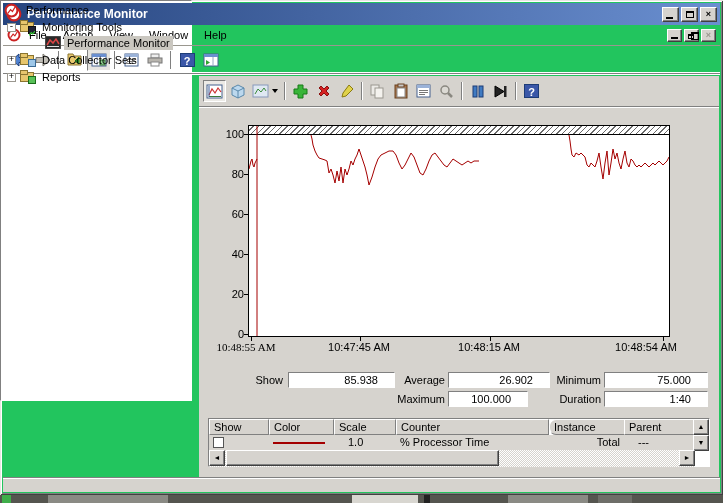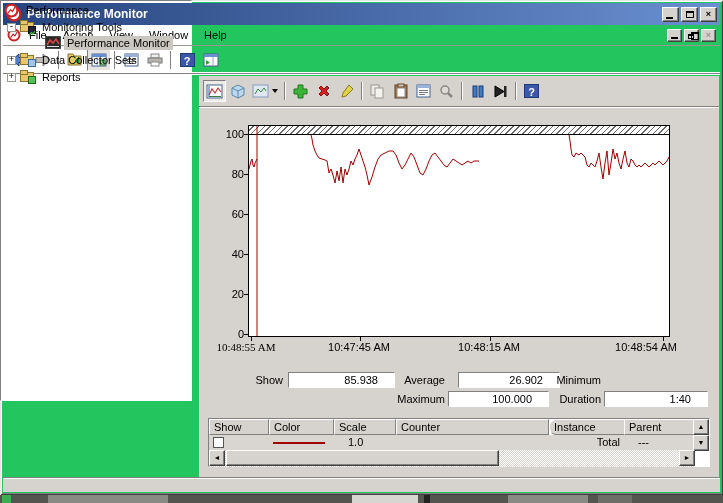--- a/index.html
+++ b/index.html
@@ -367,42 +367,44 @@
       <span class="xtick" style="left:291px;"></span>
       <span class="xtick" style="left:464px;"></span>
       <span class="xlab" style="left:1px;font-family:Liberation Serif, serif;">10:48:55 AM</span>
       <span class="xlab" style="left:114px;">10:47:45 AM</span>
       <span class="xlab" style="left:244px;">10:48:15 AM</span>
       <span class="xlab" style="left:401px;">10:48:54 AM</span>
 
       <span class="stat-label" style="left:40px;width:44px;top:296px;">Show</span>
       <span class="stat-box" style="left:89px;width:107px;top:296px;">85.938</span>
       <span class="stat-label" style="left:200px;width:46px;top:296px;">Average</span>
-      <span class="stat-box" style="left:259px;width:102px;top:296px;">26.902</span>
+      <span class="stat-box" style="left:249px;width:102px;top:296px;">26.902</span>
       <span class="stat-label" style="left:352px;width:50px;top:296px;">Minimum</span>
+      <span class="stat-box" style="left:405px;width:104px;top:296px;">75.000</span>
       <span class="stat-label" style="left:194px;width:52px;top:315px;">Maximum</span>
-      <span class="stat-box" style="left:249px;width:101px;top:315px;">100.000</span>
+      <span class="stat-box" style="left:249px;width:80px;top:315px;">100.000</span>
       <span class="stat-label" style="left:352px;width:50px;top:315px;">Duration</span>
       <span class="stat-box" style="left:405px;width:104px;top:315px;">1:40</span>
 
       <div id="counter-table">
         <div class="th" style="left:0;width:60px;">Show</div>
         <div class="th" style="left:60px;width:65px;">Color</div>
         <div class="th" style="left:125px;width:62px;">Scale</div>
         <div class="th" style="left:187px;width:153px;">Counter</div>
         <div class="th" style="left:340px;width:89px;border-radius:7px;">Instance</div>
         <div class="th" style="left:415px;width:71px;">Parent</div>
         <div id="legend-row-bg"></div>
         <div class="tc" style="left:0;width:60px;">
           <span class="checkbox" style="display:block;"></span>
         </div>
         <div class="tc" style="left:60px;width:65px;">
           <span class="color-sample" style="display: block; border-top-color: rgb(164, 0, 0);"></span>
         </div>
         <div class="tc" style="left:125px;width:62px;padding-left:14px;">1.0</div>
+        <div class="tc" style="left:187px;width:153px;">% Processor Time</div>
         <div class="tc" style="left:340px;width:75px;padding-left:18px;text-align:right;">Total</div>
         <div class="tc" style="left:415px;width:71px;padding-left:14px;">---</div>
         <div class="sbtn" style="right:0;top:0;">▲</div>
         <div class="sbtn" style="right:0;top:16px;">▼</div>
         <div id="hscroll">
           <div class="sbtn" style="left:0;top:0;">◄</div>
           <div id="hthumb"></div>
           <div class="sbtn" style="right:0;top:0;">►</div>
         </div>
       </div>

